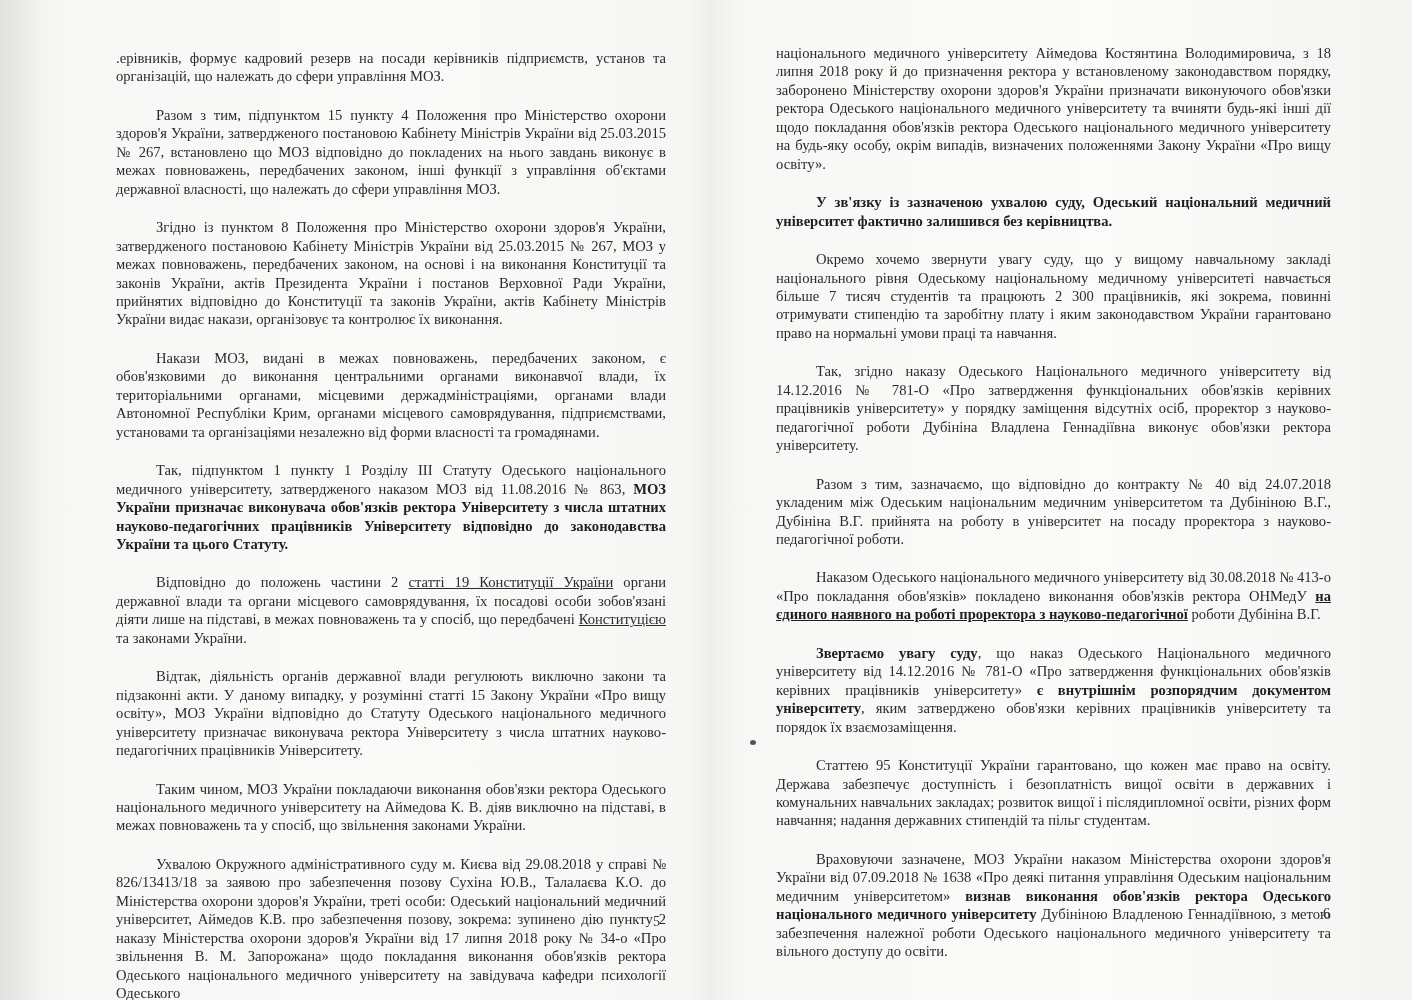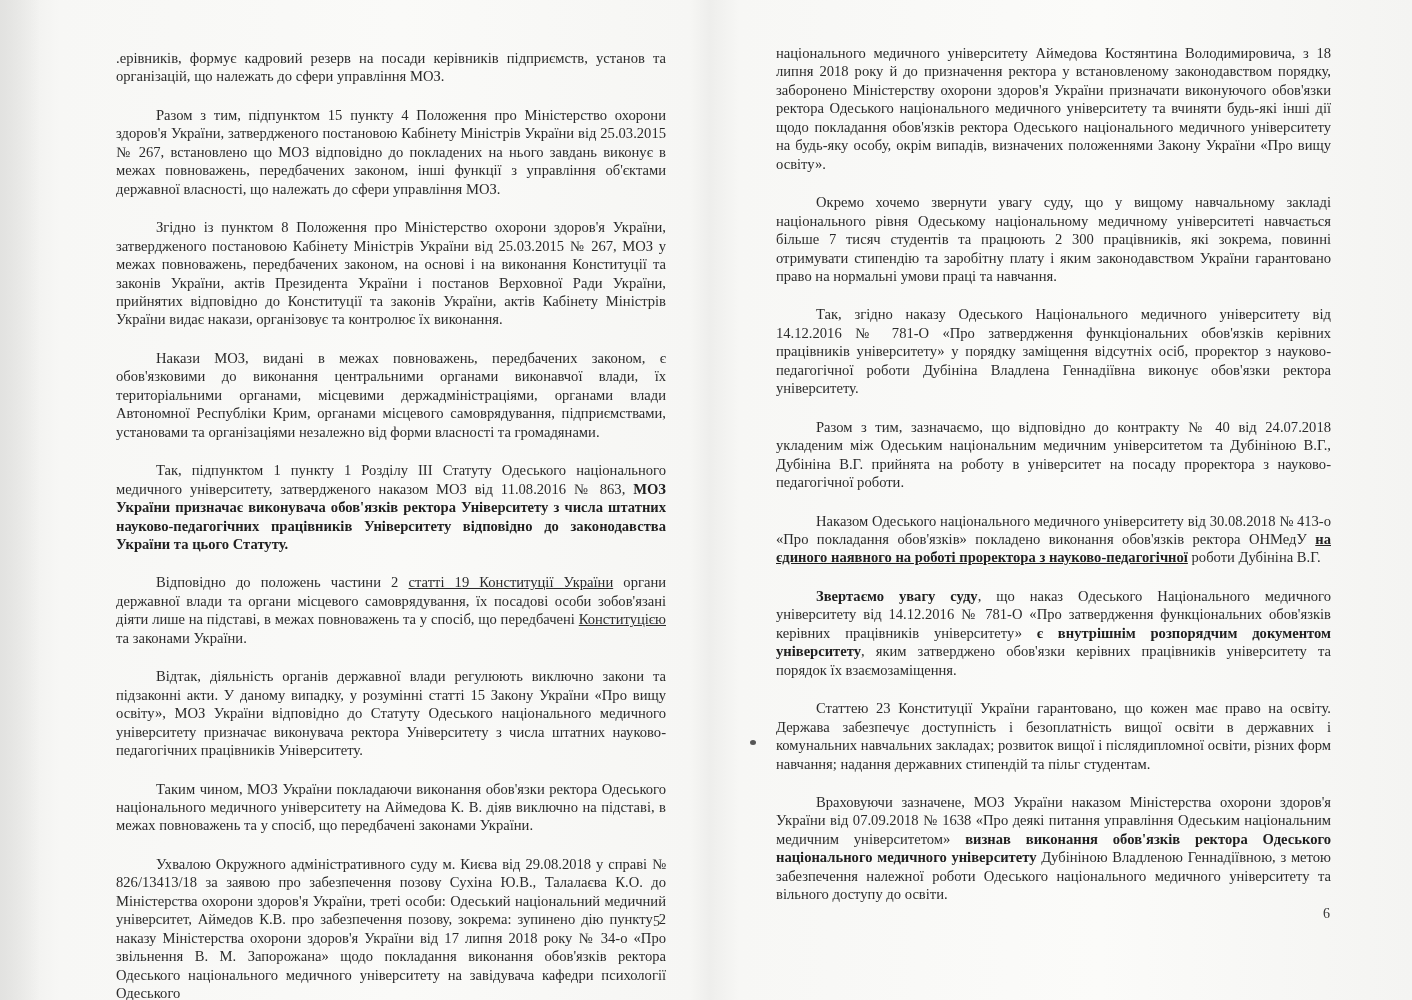--- a/index.html
+++ b/index.html
@@ -73,34 +73,35 @@
 
   <div class="page page-left">
     <div class="text-block">
         <p class="para"><span>.ерівників, формує кадровий резерв на посади керівників підприємств, установ та організацій, що належать до сфери управління МОЗ.</span></p>
         <p class="para indent"><span>Разом з тим, підпунктом 15 пункту 4 Положення про Міністерство охорони здоров'я України, затвердженого постановою Кабінету Міністрів України від 25.03.2015 № 267, встановлено що МОЗ відповідно до покладених на нього завдань виконує в межах повноважень, передбачених законом, інші функції з управління об'єктами державної власності, що належать до сфери управління МОЗ.</span></p>
         <p class="para indent"><span>Згідно із пунктом 8 Положення про Міністерство охорони здоров'я України, затвердженого постановою Кабінету Міністрів України від 25.03.2015 № 267, МОЗ у межах повноважень, передбачених законом, на основі і на виконання Конституції та законів України, актів Президента України і постанов Верховної Ради України, прийнятих відповідно до Конституції та законів України, актів Кабінету Міністрів України видає накази, організовує та контролює їх виконання.</span></p>
         <p class="para indent"><span>Накази МОЗ, видані в межах повноважень, передбачених законом, є обов'язковими до виконання центральними органами виконавчої влади, їх територіальними органами, місцевими держадміністраціями, органами влади Автономної Республіки Крим, органами місцевого самоврядування, підприємствами, установами та організаціями незалежно від форми власності та громадянами.</span></p>
         <p class="para indent"><span>Так, підпунктом 1 пункту 1 Розділу III  Статуту Одеського національного медичного університету, затвердженого наказом МОЗ від 11.08.2016 № 863, </span><span class="b">МОЗ України призначає виконувача обов'язків ректора Університету з числа штатних науково-педагогічних працівників Університету відповідно до законодавства України та цього Статуту.</span></p>
         <p class="para indent"><span>Відповідно до положень частини 2 </span><span class="u">статті 19 Конституції України</span><span> органи державної влади та органи місцевого самоврядування, їх посадові особи зобов'язані діяти лише на підставі, в межах повноважень та у спосіб, що передбачені </span><span class="u">Конституцією</span><span> та законами України.</span></p>
         <p class="para indent"><span>Відтак, діяльність органів державної влади регулюють виключно закони та підзаконні акти.  У даному випадку, у розумінні  статті 15 Закону України «Про вищу освіту», МОЗ України відповідно до Статуту Одеського національного медичного університету призначає виконувача ректора Університету з числа штатних науково-педагогічних працівників Університету.</span></p>
-        <p class="para indent"><span>Таким чином, МОЗ України покладаючи виконання обов'язки ректора Одеського національного медичного університету на Аймедова К. В. діяв виключно на підставі, в межах повноважень та у спосіб, що передбачені законами України.</span></p>
+        <p class="para indent"><span>Таким чином, МОЗ України покладаючи виконання обов'язки ректора Одеського національного медичного університету на Аймедова К. В. діяв виключно на підставі, в межах повноважень та у спосіб, що звільнення законами України.</span></p>
         <p class="para indent"><span>Ухвалою Окружного адміністративного суду м. Києва від 29.08.2018 у справі № 826/13413/18 за заявою про забезпечення позову Сухіна Ю.В., Талалаєва К.О. до Міністерства охорони здоров'я України, треті особи: Одеський національний медичний університет, Аймедов К.В.  про забезпечення позову, зокрема: зупинено дію пункту 2 наказу Міністерства охорони здоров'я України від 17 липня 2018 року № 34-о «Про звільнення В. М. Запорожана» щодо покладання виконання обов'язків ректора Одеського національного медичного університету на завідувача кафедри психології Одеського</span></p>
       </div>
     <div class="page-number">5</div>
   </div>
 
   <div class="page page-right">
     <div class="text-block">
         <p class="para"><span>національного медичного університету Аймедова Костянтина Володимировича, з 18 липня 2018 року й до призначення ректора у встановленому законодавством порядку, заборонено Міністерству охорони здоров'я України призначати виконуючого обов'язки ректора Одеського національного медичного університету та вчиняти будь-які інші дії щодо покладання обов'язків ректора  Одеського національного медичного університету на будь-яку особу, окрім випадів, визначених положеннями Закону України «Про вищу освіту».</span></p>
+        <p class="para indent"><span class="b">У зв'язку із зазначеною ухвалою суду, Одеський національний медичний університет фактично залишився без керівництва.</span></p>
         <p class="para indent"><span>Окремо хочемо звернути увагу суду, що у вищому навчальному закладі національного рівня Одеському національному медичному університеті навчається більше 7 тисяч студентів  та працюють  2 300 працівників, які зокрема, повинні отримувати стипендію та заробітну плату і яким законодавством України гарантовано право на нормальні умови праці та навчання.</span></p>
         <p class="para indent"><span>Так, згідно наказу Одеського Національного медичного університету від 14.12.2016 № 781-О «Про затвердження функціональних обов'язків керівних працівників університету» у порядку заміщення відсутніх осіб, проректор з науково-педагогічної роботи Дубініна Владлена Геннадіївна виконує обов'язки ректора університету.</span></p>
         <p class="para indent"><span>Разом з тим, зазначаємо, що відповідно до контракту № 40 від 24.07.2018 укладеним між Одеським національним медичним університетом та Дубініною В.Г.,  Дубініна В.Г. прийнята на роботу в університет на посаду проректора з науково-педагогічної роботи.</span></p>
         <p class="para indent"><span>Наказом Одеського національного медичного університету від 30.08.2018 № 413-о «Про покладання обов'язків» покладено виконання обов'язків ректора ОНМедУ </span><span class="bu">на єдиного наявного на роботі проректора з науково-педагогічної</span><span> роботи Дубініна В.Г.</span></p>
         <p class="para indent"><span class="b">Звертаємо увагу суду</span><span>, що наказ Одеського Національного медичного університету від 14.12.2016 № 781-О «Про затвердження функціональних обов'язків керівних працівників університету» </span><span class="b">є внутрішнім розпорядчим документом університету</span><span>, яким затверджено обов'язки керівних працівників університету та порядок їх взаємозаміщення.</span></p>
-        <p class="para indent"><span>Статтею 23 Конституції України гарантовано, що кожен має право на освіту. Держава забезпечує доступність і безоплатність вищої освіти в державних і комунальних навчальних закладах; розвиток вищої і післядипломної освіти, різних форм навчання; надання державних стипендій та пільг студентам.</span></p>
+        <p class="para indent"><span>Статтею 95 Конституції України гарантовано, що кожен має право на освіту. Держава забезпечує доступність і безоплатність вищої освіти в державних і комунальних навчальних закладах; розвиток вищої і післядипломної освіти, різних форм навчання; надання державних стипендій та пільг студентам.</span></p>
         <p class="para indent"><span>Враховуючи зазначене, МОЗ України наказом Міністерства охорони здоров'я України від 07.09.2018 № 1638 «Про деякі питання управління Одеським національним медичним університетом» </span><span class="b">визнав виконання обов'язків ректора Одеського національного медичного університету</span><span> Дубініною Владленою Геннадіївною, з метою забезпечення належної роботи Одеського національного медичного університету та вільного доступу до освіти.</span></p>
       </div>
     <div class="page-number">6</div>
   </div>
 
   <div class="speck"></div>
 </div>
 
 </body></html>

